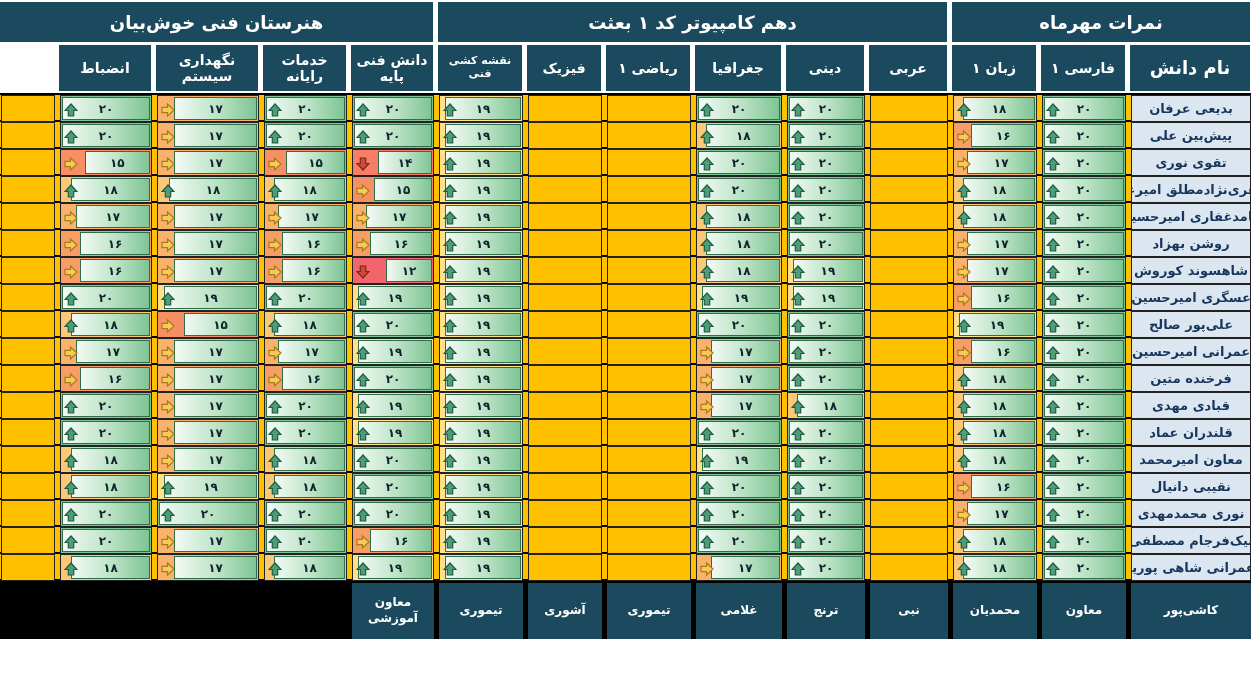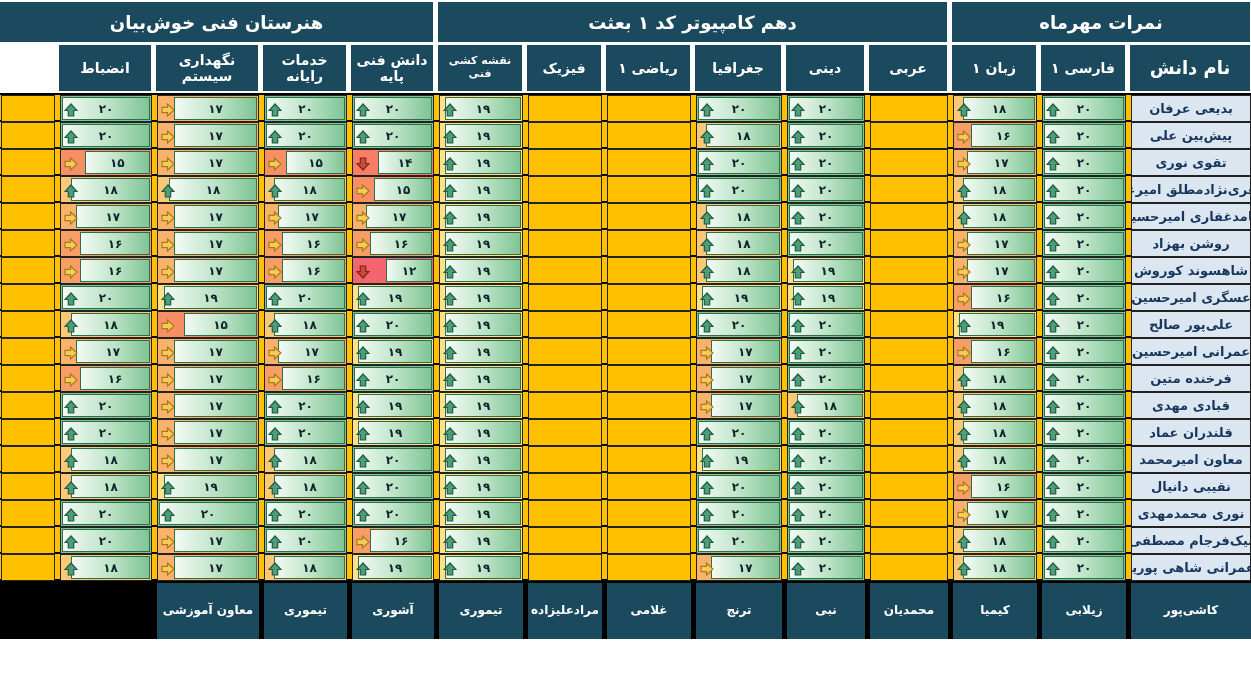--- a/index.html
+++ b/index.html
@@ -1486,25 +1486,23 @@
           <span class="arrow"><svg viewBox="0 0 14 14" width="14" height="14">
               <path d="M7 1 L13 7.5 H9.7 V13 H4.3 V7.5 H1 Z" fill="#4e9d78" stroke="#1f5c44" stroke-width="1.2"></path>
             </svg></span>
         </div>
         <div class="cell empty" style="background: rgb(255, 192, 0);"></div>
       </div>
     </div>
 
   <div class="cols teach-zone" id="teachers">
       <div class="tcell">کاشی‌پور</div>
-      <div class="tcell">زیلابی</div>
-      <div class="tcell">کیمیا</div>
+      <div class="tcell">معاون</div>
       <div class="tcell">محمدیان</div>
       <div class="tcell">نبی</div>
       <div class="tcell">ترنج</div>
       <div class="tcell">غلامی</div>
-      <div class="tcell">مرادعلیزاده</div>
       <div class="tcell">تیموری</div>
       <div class="tcell">آشوری</div>
       <div class="tcell">تیموری</div>
       <div class="tcell">معاون آموزشی</div>
     </div>
 </div>
 
 </body></html>

